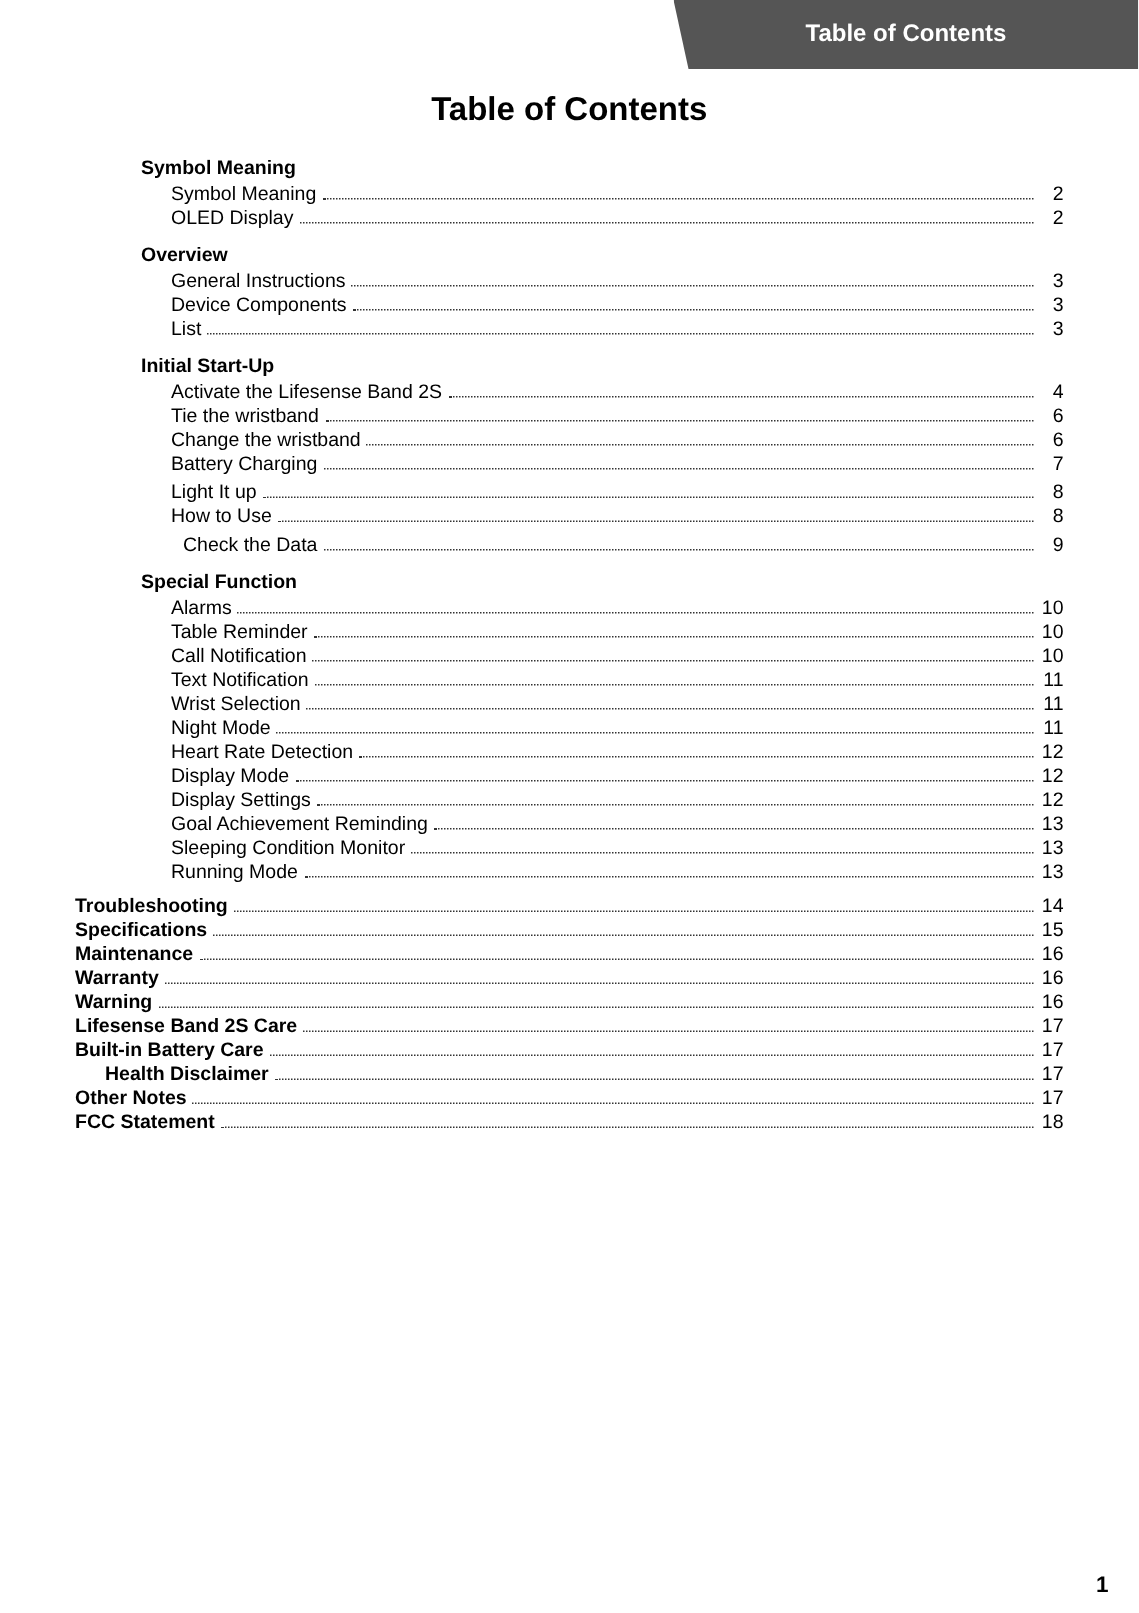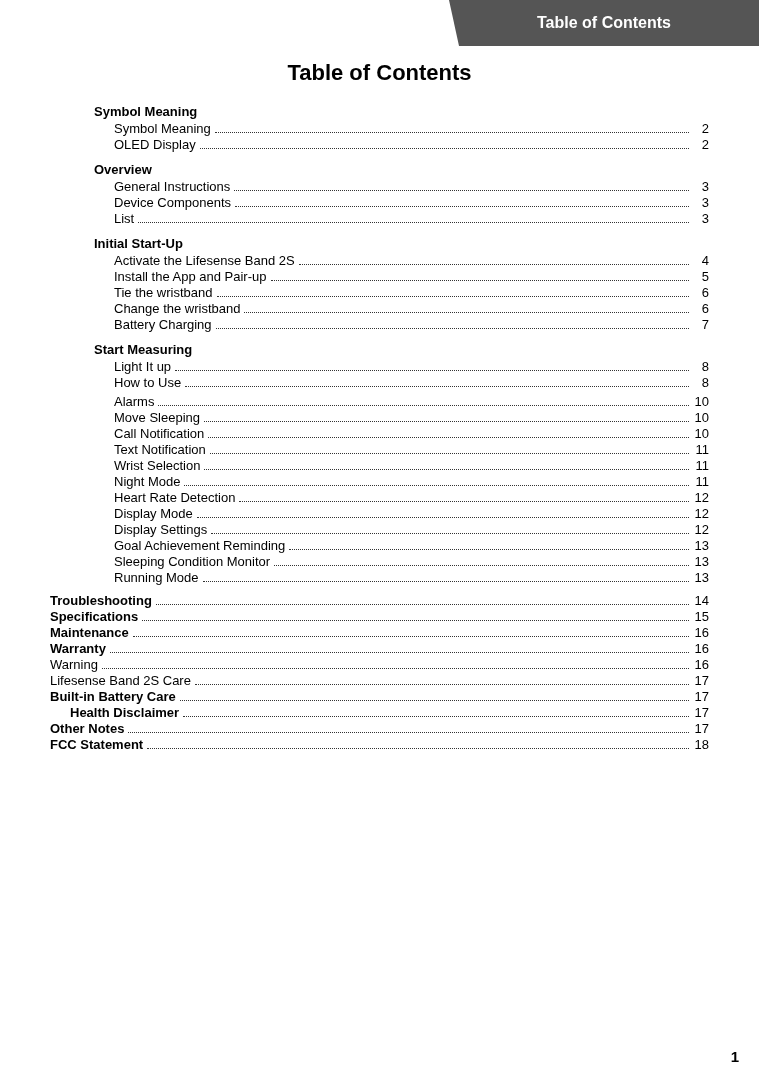--- a/index.html
+++ b/index.html
@@ -137,63 +137,63 @@
         </div>
       </div>
       <div class="toc-section-block">
         <div class="toc-section-header">Initial Start-Up</div>
         <div class="toc-row">
           <span class="toc-label indent1">Activate the Lifesense Band 2S</span>
           <span class="toc-dots"></span>
           <span class="toc-page">4</span>
         </div>
         <div class="toc-row">
-          <span class="toc-label indent1">Install the App and Pair-up</span>
-          <span class="toc-dots"></span>
-          <span class="toc-page">5</span>
-        </div>
-        <div class="toc-row">
           <span class="toc-label indent1">Tie the wristband</span>
           <span class="toc-dots"></span>
           <span class="toc-page">6</span>
         </div>
         <div class="toc-row">
           <span class="toc-label indent1">Change the wristband</span>
           <span class="toc-dots"></span>
           <span class="toc-page">6</span>
         </div>
         <div class="toc-row">
           <span class="toc-label indent1">Battery Charging</span>
           <span class="toc-dots"></span>
           <span class="toc-page">7</span>
         </div>
       </div>
       <div class="toc-section-block">
-        <div class="toc-section-header">Start Measuring</div>
         <div class="toc-row">
           <span class="toc-label indent1">Light It up</span>
           <span class="toc-dots"></span>
           <span class="toc-page">8</span>
         </div>
         <div class="toc-row">
           <span class="toc-label indent1">How to Use</span>
           <span class="toc-dots"></span>
           <span class="toc-page">8</span>
         </div>
       </div>
       <div class="toc-section-block">
-      </div>
-      <div class="toc-section-block">
+        <div class="toc-row">
+          <span class="toc-label indent2">Check the Data</span>
+          <span class="toc-dots"></span>
+          <span class="toc-page">9</span>
+        </div>
+      </div>
+      <div class="toc-section-block">
+        <div class="toc-section-header">Special Function</div>
         <div class="toc-row">
           <span class="toc-label indent1">Alarms</span>
           <span class="toc-dots"></span>
           <span class="toc-page">10</span>
         </div>
         <div class="toc-row">
-          <span class="toc-label indent1">Move Sleeping</span>
+          <span class="toc-label indent1">Table Reminder</span>
           <span class="toc-dots"></span>
           <span class="toc-page">10</span>
         </div>
         <div class="toc-row">
           <span class="toc-label indent1">Call Notification</span>
           <span class="toc-dots"></span>
           <span class="toc-page">10</span>
         </div>
         <div class="toc-row">
           <span class="toc-label indent1">Text Notification</span>
@@ -256,26 +256,26 @@
           <span class="toc-label" style="font-weight: bold; text-align: right;">Maintenance</span>
           <span class="toc-dots"></span>
           <span class="toc-page">16</span>
         </div>
         <div class="toc-row">
           <span class="toc-label" style="font-weight: bold;">Warranty</span>
           <span class="toc-dots"></span>
           <span class="toc-page">16</span>
         </div>
         <div class="toc-row">
-          <span class="toc-label" style="font-weight: normal;">Warning</span>
+          <span class="toc-label" style="font-weight: bold;">Warning</span>
           <span class="toc-dots"></span>
           <span class="toc-page">16</span>
         </div>
         <div class="toc-row">
-          <span class="toc-label" style="font-weight: normal; text-align: center;">Lifesense Band 2S Care</span>
+          <span class="toc-label" style="font-weight: bold; text-align: center;">Lifesense Band 2S Care</span>
           <span class="toc-dots"></span>
           <span class="toc-page">17</span>
         </div>
         <div class="toc-row">
           <span class="toc-label" style="font-weight: bold;">Built-in Battery Care</span>
           <span class="toc-dots"></span>
           <span class="toc-page">17</span>
         </div>
         <div class="toc-row">
           <span class="toc-label" style="font-weight: bold; padding-left: 20px;">Health Disclaimer</span>

